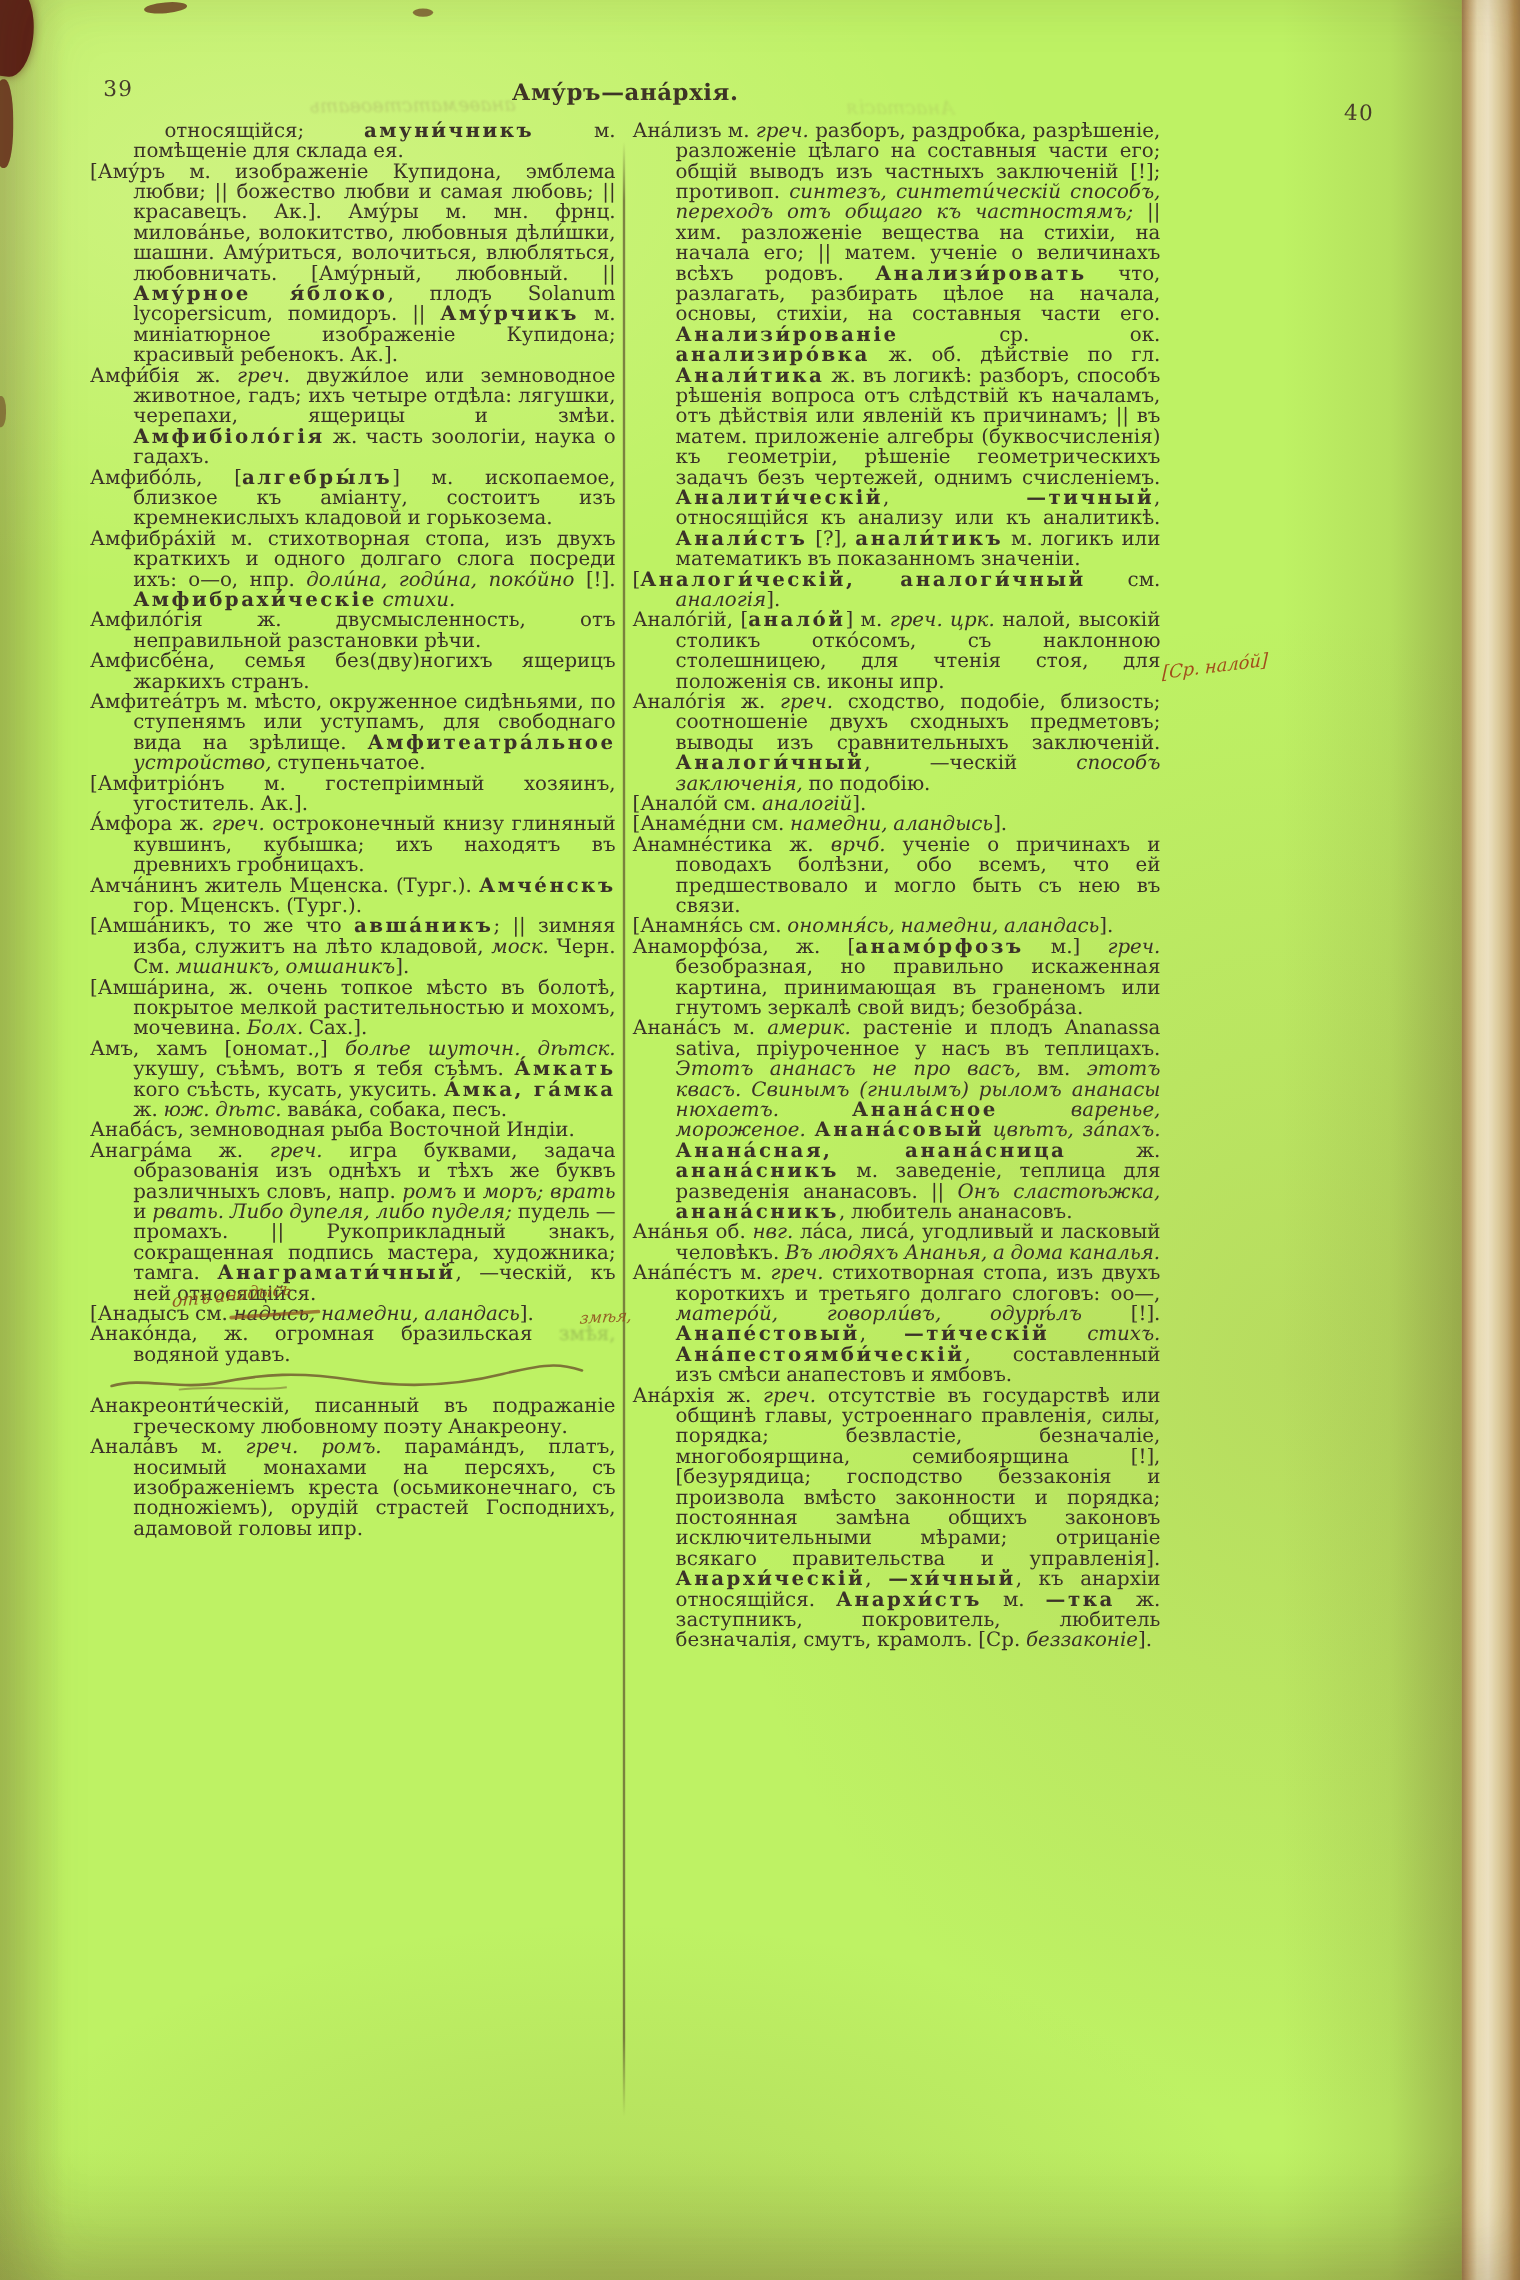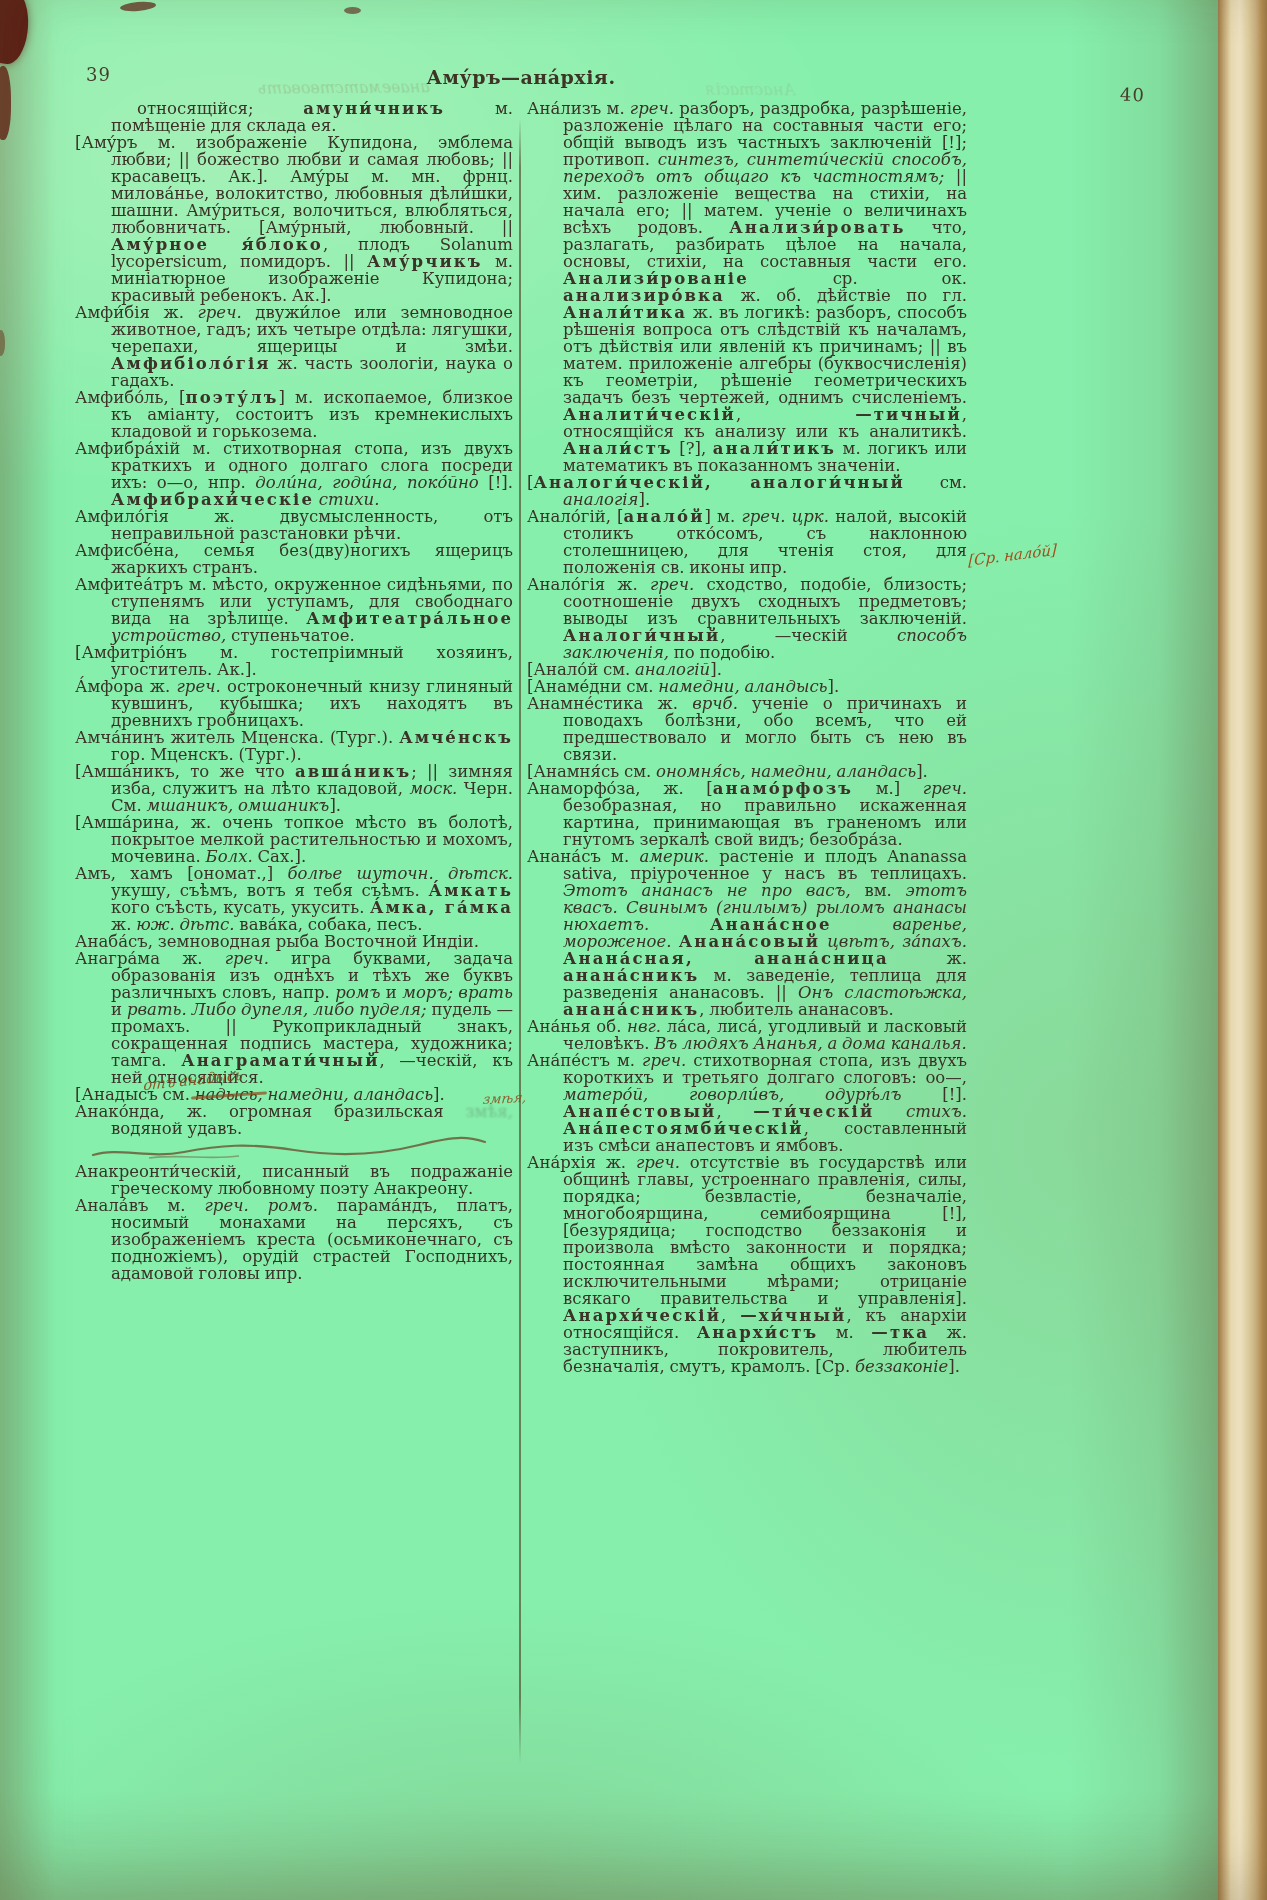--- a/index.html
+++ b/index.html
@@ -1,17 +1,17 @@
 <!DOCTYPE html>
 <html><head>
 <meta charset="utf-8">
 <style>
   html,body{margin:0;padding:0;background:#8a7045;}
   #stage{position:relative;width:1267px;height:1900px;overflow:hidden;
-         background:#86efac;
+         background:#bef264;
          font-family:"DejaVu Serif", serif;}
   
   #stage::before{content:"";position:absolute;inset:0;pointer-events:none;
     background:
       radial-gradient(ellipse 900px 500px at 18% 8%, rgba(255,244,214,.25), rgba(255,244,214,0) 70%),
       radial-gradient(ellipse 700px 900px at 85% 60%, rgba(151,117,72,.18), rgba(151,117,72,0) 70%),
       radial-gradient(ellipse 800px 400px at 40% 99%, rgba(120,90,52,.16), rgba(120,90,52,0) 70%),
       linear-gradient(90deg, rgba(105,78,44,.22) 0, rgba(105,78,44,0) 55px),
       linear-gradient(0deg, rgba(105,78,44,.15) 0, rgba(105,78,44,0) 110px);}
   
@@ -85,21 +85,21 @@
     <span class="ghost gr">Анастасія</span>
     <span class="pnum" id="pn-right">40</span>
   </div>
 
   <div class="divider"></div>
 
   <div class="col left" id="col-left">
       <p class="entry cont"><span>относящійся; </span><span class="sb">амуни́чникъ</span><span> м. помѣщеніе для склада ея.</span></p>
       <p class="entry"><span>[</span><span class="bw">Аму́ръ</span><span> м. изображеніе Купидона, эмблема любви; || божество любви и самая любовь; || красавецъ. Ак.]. </span><span class="bw">Аму́ры</span><span> м. мн. фрнц. милова́нье, волокитство, любовныя дѣли́шки, шашни. </span><span class="bw">Аму́риться</span><span>, волочиться, влюбляться, любовничать. [</span><span class="bw">Аму́рный</span><span>, любовный. || </span><span class="sb">Аму́рное я́блоко</span><span>, плодъ Solanum lycopersicum, помидоръ. || </span><span class="sb">Аму́рчикъ</span><span> м. миніатюрное изображеніе Купидона; красивый ребенокъ. Ак.].</span></p>
       <p class="entry"><span class="bw">Амфи́бія</span><span> ж. </span><span class="it">греч.</span><span> двужи́лое или земноводное животное, гадъ; ихъ четыре отдѣла: лягушки, черепахи, ящерицы и змѣи. </span><span class="sb">Амфибіоло́гія</span><span> ж. часть зоологіи, наука о гадахъ.</span></p>
-      <p class="entry"><span class="bw">Амфибо́ль</span><span>, [</span><span class="sb">поэту́лъ</span><span>] м. ископаемое, близкое къ аміанту, состоитъ изъ кремнекислыхъ кладовой и горькозема.</span></p>
+      <p class="entry"><span class="bw">Амфибо́ль</span><span>, [</span><span class="sb">алгебры́лъ</span><span>] м. ископаемое, близкое къ аміанту, состоитъ изъ кремнекислыхъ кладовой и горькозема.</span></p>
       <p class="entry"><span class="bw">Амфибра́хій</span><span> м. стихотворная стопа, изъ двухъ краткихъ и одного долгаго слога посреди ихъ: о—о, нпр. </span><span class="it">доли́на, годи́на, поко́йно</span><span> [!]. </span><span class="sb">Амфибрахи́ческіе</span><span> </span><span class="it">стихи.</span></p>
       <p class="entry"><span class="bw">Амфило́гія</span><span> ж. двусмысленность, отъ неправильной разстановки рѣчи.</span></p>
       <p class="entry"><span class="bw">Амфисбе́на</span><span>, семья без(дву)ногихъ ящерицъ жаркихъ странъ.</span></p>
       <p class="entry"><span class="bw">Амфитеа́тръ</span><span> м. мѣсто, окруженное сидѣньями, по ступенямъ или уступамъ, для свободнаго вида на зрѣлище. </span><span class="sb">Амфитеатра́льное</span><span> </span><span class="it">устройство,</span><span> ступеньчатое.</span></p>
       <p class="entry"><span>[</span><span class="bw">Амфитріо́нъ</span><span> м. гостепріимный хозяинъ, угоститель. Ак.].</span></p>
       <p class="entry"><span class="bw">А́мфора</span><span> ж. </span><span class="it">греч.</span><span> остроконечный книзу глиняный кувшинъ, кубышка; ихъ находятъ въ древнихъ гробницахъ.</span></p>
       <p class="entry"><span class="bw">Амча́нинъ</span><span> житель Мценска. (Тург.). </span><span class="sb">Амче́нскъ</span><span> гор. Мценскъ. (Тург.).</span></p>
       <p class="entry"><span>[</span><span class="bw">Амша́никъ</span><span>, то же что </span><span class="sb">авша́никъ</span><span>; || зимняя изба, служитъ на лѣто кладовой, </span><span class="it">моск.</span><span> Черн. См. </span><span class="it">мшаникъ, омшаникъ</span><span>].</span></p>
       <p class="entry"><span>[</span><span class="bw">Амша́рина</span><span>, ж. очень топкое мѣсто въ болотѣ, покрытое мелкой растительностью и мохомъ, мочевина. </span><span class="it">Болх.</span><span> Сах.].</span></p>
       <p class="entry"><span class="bw">Амъ, хамъ</span><span> [ономат.,] </span><span class="it">болѣе шуточн. дѣтск.</span><span> укушу, съѣмъ, вотъ я тебя съѣмъ. </span><span class="sb">А́мкать</span><span> кого съѣсть, кусать, укусить. </span><span class="sb">А́мка, га́мка</span><span> ж. </span><span class="it">юж. дѣтс.</span><span> вава́ка, собака, песъ.</span></p>

